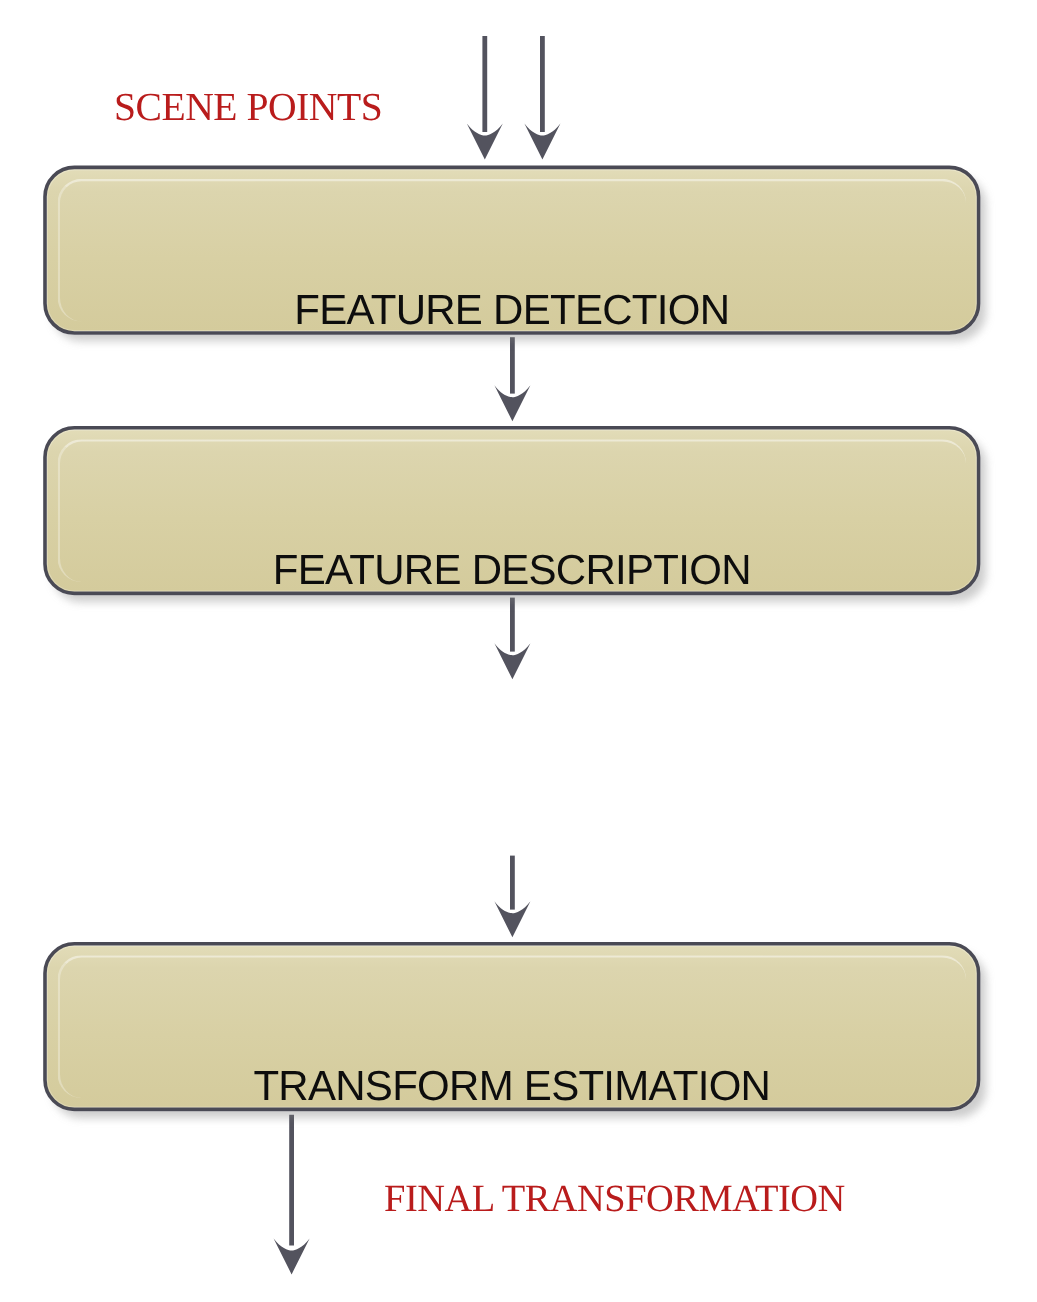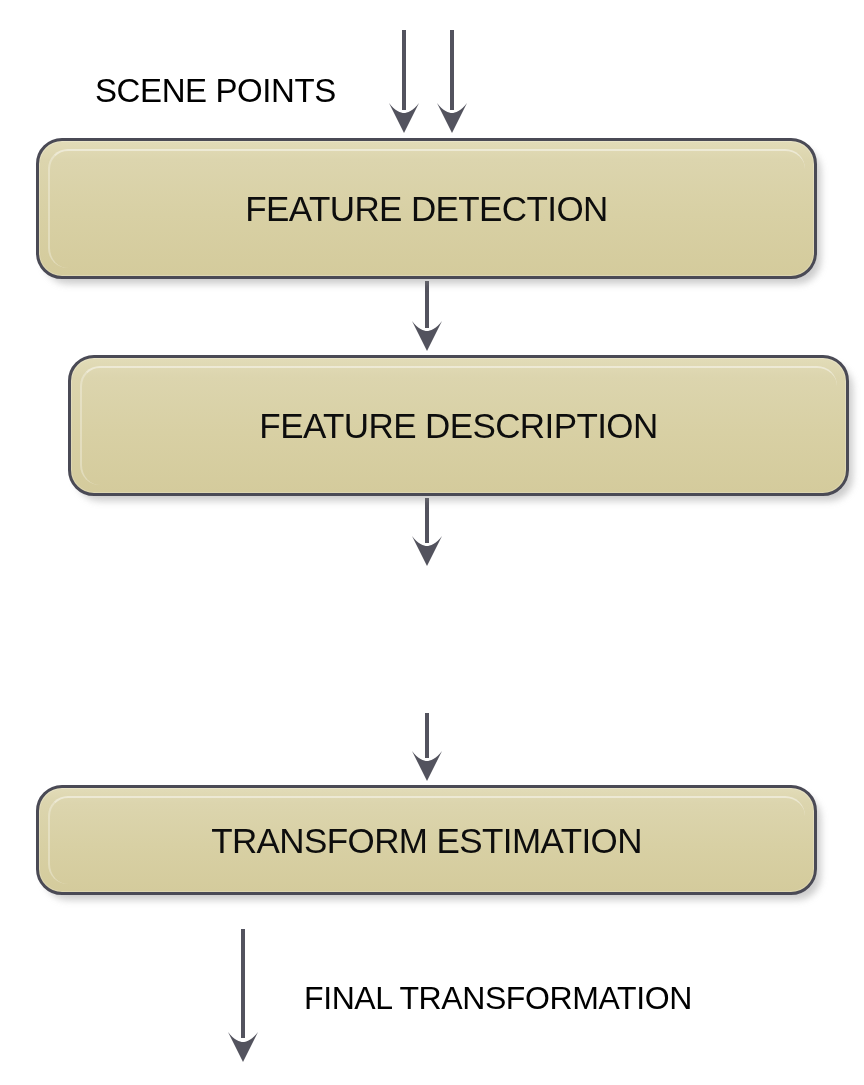--- a/index.html
+++ b/index.html
@@ -19,47 +19,47 @@
   }
   #diagram-svg {
     position: absolute;
     left: 0;
     top: 0;
     width: 864px;
     height: 1085px;
   }
   .io-label {
     position: absolute;
-    font-family: Liberation Sans, sans-serif;
+    font-family: Liberation Serif, serif;
     font-size: 33px;
     letter-spacing: -0.4px;
-    color: #000000;
+    color: #b91c1c;
     white-space: nowrap;
     line-height: 1;
   }
   #label-scene-points { left: 95px;  top: 74px; }
   #label-model-points { left: 499px; top: 74px; }
-  #label-final-transformation { left: 304px; top: 982px; font-size: 32px; }
+  #label-final-transformation { left: 320px; top: 982px; font-size: 32px; }
 
   .stage-box {
     position: absolute;
     box-sizing: border-box;
     border: 3px solid #4a4a55;
     border-radius: 26px;
     background:
       linear-gradient(180deg,
         #e2dcb8 0%,
         #dcd5ae 14%,
         #d8d0a4 55%,
         #d4cb9c 100%);
     box-shadow:
       6px 7px 7px -2px rgba(130,130,130,0.40),
       inset 0 0 0 1px rgba(255,255,255,0.22);
     display: flex;
-    align-items: center;
+    align-items: flex-end;
     justify-content: center;
   }
   .stage-box::before {
     content: "";
     position: absolute;
     left: 9px; right: 9px; top: 8px; bottom: 8px;
     border-radius: 20px;
     border-top: 2px solid rgba(255,255,255,0.45);
     border-left: 2px solid rgba(255,255,255,0.30);
     pointer-events: none;
@@ -118,24 +118,24 @@
     </g>
   </svg>
 
   <div class="io-label" id="label-scene-points">SCENE POINTS</div>
 
 
   <div class="stage-box" style="left:36px; top:138px; width:781px; height:141px;">
     <span class="stage-label">FEATURE DETECTION</span>
   </div>
 
-  <div class="stage-box" style="left:36px; top:355px; width:781px; height:141px;margin-left:32px;">
+  <div class="stage-box" style="left:36px; top:355px; width:781px; height:141px;">
     <span class="stage-label">FEATURE DESCRIPTION</span>
   </div>
 
 
-  <div class="stage-box" style="left:36px; top:785px; width:781px; height:110px;">
+  <div class="stage-box" style="left:36px; top:785px; width:781px; height:141px;">
     <span class="stage-label">TRANSFORM ESTIMATION</span>
   </div>
 
   <div class="io-label" id="label-final-transformation">FINAL TRANSFORMATION</div>
 
 </div>
 
 </body></html>

